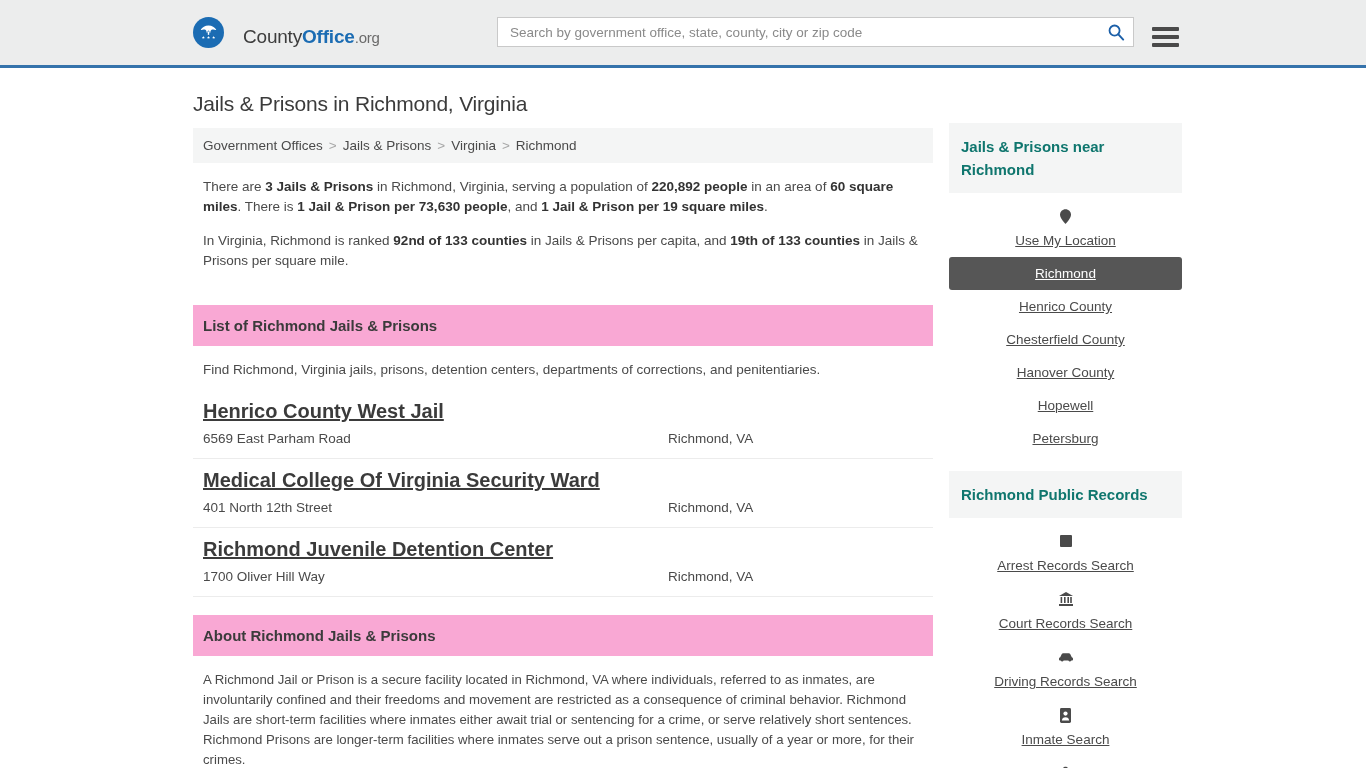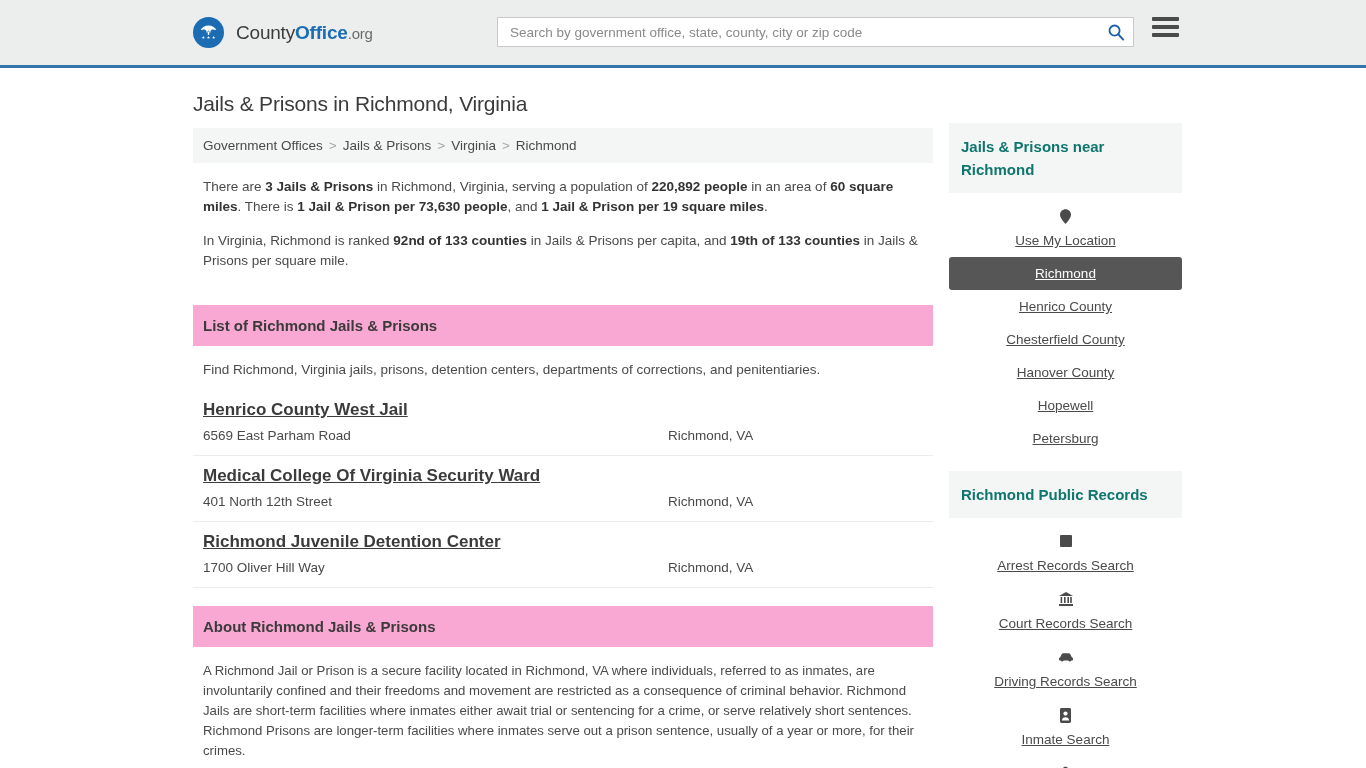--- a/index.html
+++ b/index.html
@@ -16,22 +16,22 @@
   .site-header {
     height: 68px;
     background: #eceded;
     border-bottom: 3px solid #3573ab;
     display: flex;
     align-items: center;
     position: relative;
   }
   .logo-wrap {
     display: flex;
-    align-items: center;
-    gap: 12px;
+    align-items: flex-end;
+    gap: 19px;
     margin-left: 193px;
     text-decoration: none;
   }
   .logo-mark {
     width: 31px; height: 31px;
     border-radius: 50%;
     background: #1b6cb3;
     display: flex; flex-direction: column;
     align-items: center; justify-content: center;
     flex: none;
@@ -44,21 +44,21 @@
     font-family: "Liberation Sans", sans-serif;
   }
   .logo-text .t1 { color: #3d3d3d; }
   .logo-text .t2 { color: #1b6cb3; font-weight: bold; }
   .logo-text .t3 { color: #6b6b6b; font-size: 15px; }
 
   .search-wrap {
     position: absolute;
     left: 497px; top: 17px;
     display: flex;
-    align-items: flex-start;
+    align-items: flex-end;
   }
   .search-box {
     width: 637px;
     height: 30px;
     background: #fff;
     border: 1px solid #c9c9c9;
     display: flex;
     align-items: center;
     padding: 0 8px 0 10px;
   }
@@ -135,21 +135,21 @@
     line-height: 20px;
   }
 
   .listing {
     padding: 10px 10px 12px 10px;
     border-bottom: 1px solid #ececec;
   }
   .listing:last-child { border-bottom: none; }
   .listing-name {
     display: inline-block;
-    font-size: 17px;
+    font-size: 20px;
     font-weight: bold;
     color: #3b3b3b;
     text-decoration: underline;
     margin-bottom: 8px;
     cursor: pointer;
   }
   .listing-row {
     display: flex;
     font-size: 13.5px;
     color: #4a4a4a;

